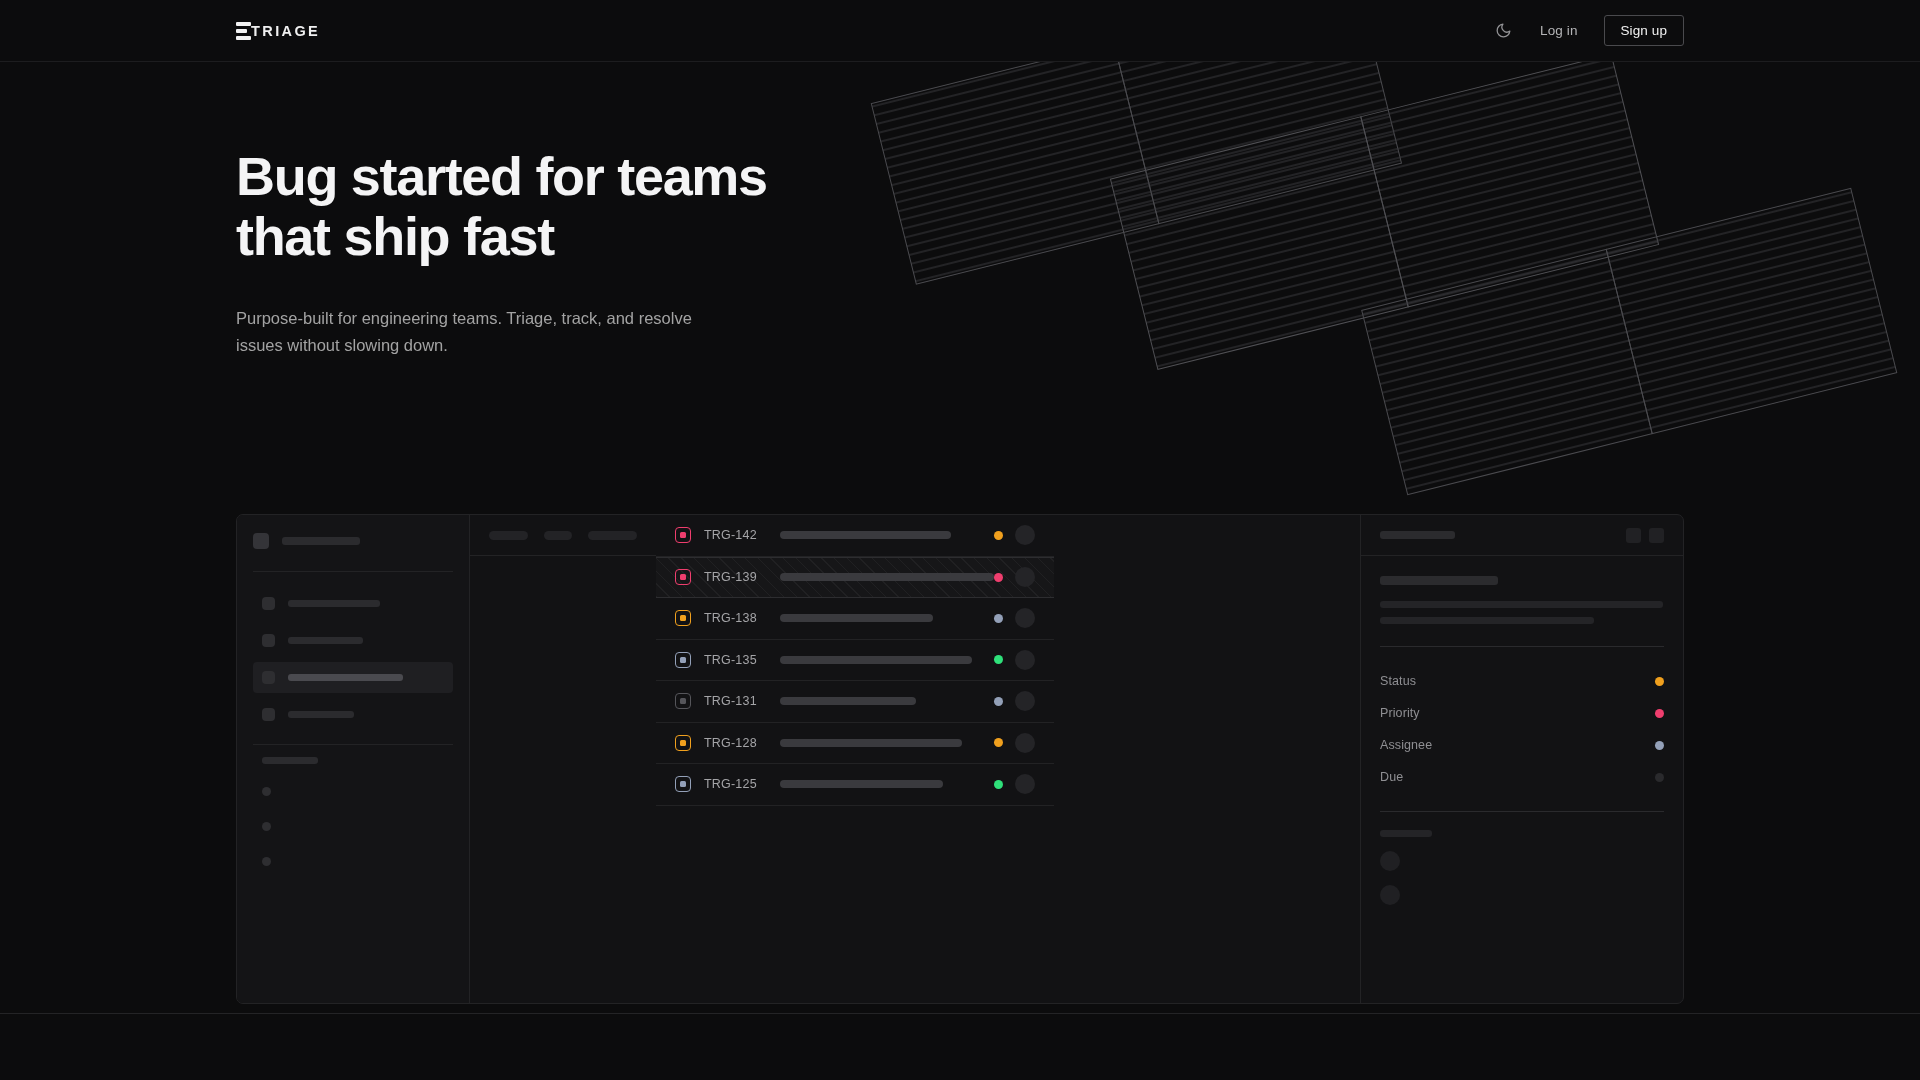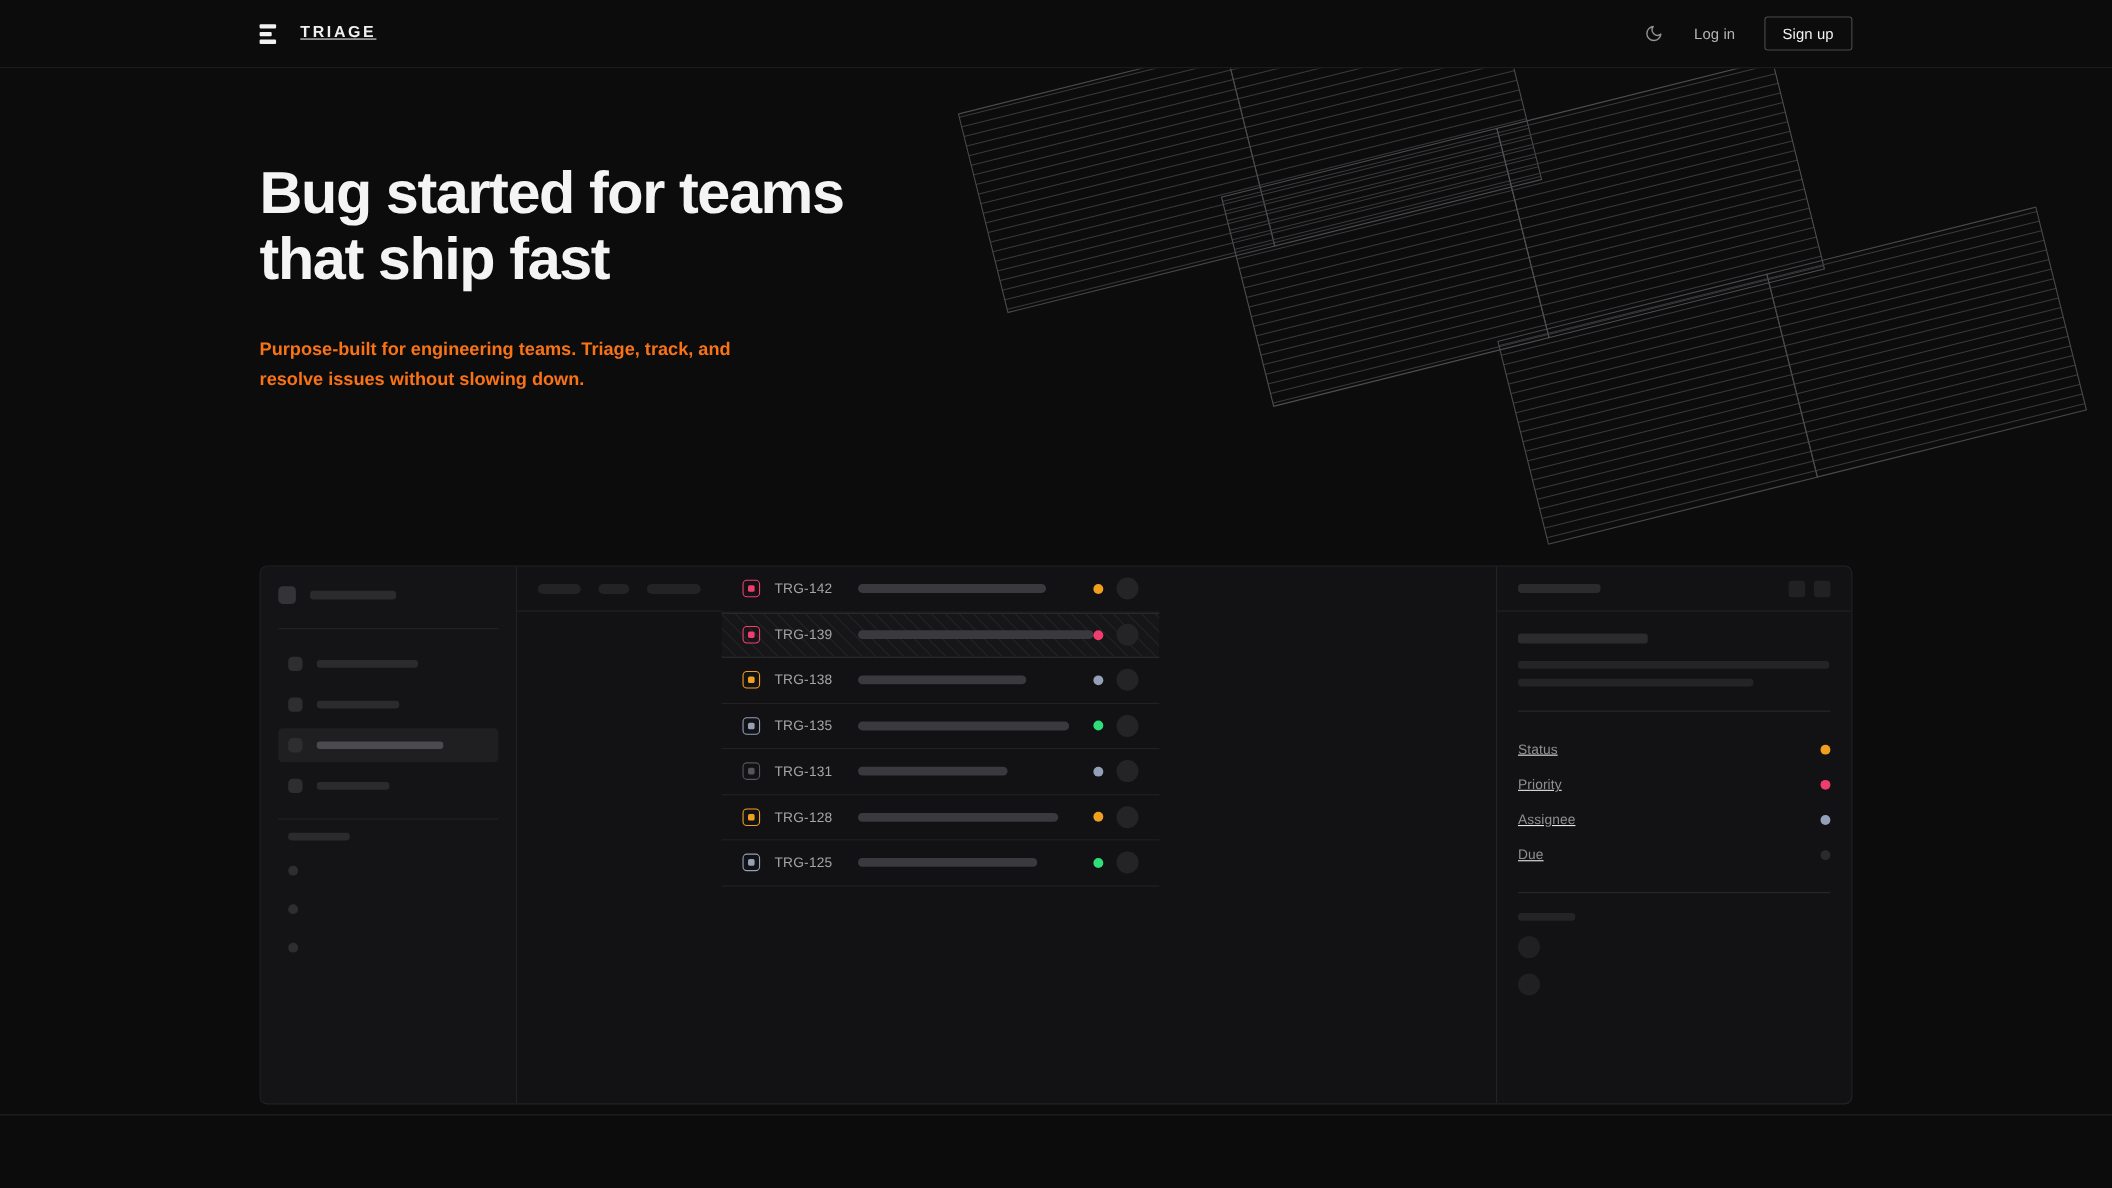--- a/index.html
+++ b/index.html
@@ -18,21 +18,21 @@
     height:62px;width:100%;
     background:#0c0c0d;
     border-bottom:1px solid #1d1d1f;
     display:flex;align-items:center;
   }
   .header-inner{
     width:100%;max-width:1920px;
     padding:0 236px 0 236px;
     display:flex;align-items:center;justify-content:space-between;
   }
-  .brand{display:flex;gap:22px;cursor:pointer;text-decoration:underline;}
+  .brand{display:flex;align-items:center;gap:0;cursor:pointer;}
   .brand-mark{
     width:15px;height:18px;
     display:flex;flex-direction:column;justify-content:space-between;
   }
   .brand-mark i{display:block;height:4px;background:#f2f2f2;border-radius:1px;}
   .brand-mark i:nth-child(1){width:15px;}
   .brand-mark i:nth-child(2){width:11px;}
   .brand-mark i:nth-child(3){width:15px;}
   .brand-name{
     font-size:14.5px;font-weight:700;letter-spacing:2.4px;color:#f0f0f0;
@@ -68,22 +68,22 @@
     position:relative;z-index:5;
     padding:84px 0 0 236px;
   }
   h1.hero-title{
     font-size:54px;line-height:1.12;font-weight:700;
     letter-spacing:-1.3px;color:#f4f4f5;
     max-width:640px;
   }
   .hero-sub{
     margin-top:38px;
-    font-size:16.5px;line-height:1.62;color:#f97316;
-    max-width:470px;font-weight:700;
+    font-size:16.5px;line-height:1.62;color:#a3a3a3;
+    max-width:470px;font-weight:400;
   }
   .cta{
     margin-top:50px;
     display:inline-flex;align-items:center;gap:16px;
     background:#e9e9e9;color:#121214;
     font-size:14.5px;font-weight:700;
     padding:15px 26px;border:none;border-radius:2px;
     cursor:pointer;font-family:inherit;letter-spacing:-.1px;
   }
   .cta svg{display:block;}
@@ -166,21 +166,21 @@
     font-family:"Liberation Sans","DejaVu Sans",sans-serif;
   }
   .row-title{height:8px;border-radius:4px;background:#3a3a3e;display:block;margin-left:14px;}
   .row-spacer{flex:1;}
   .row-dot{width:9px;height:9px;border-radius:50%;flex:none;}
   .row-av{width:20px;height:20px;border-radius:50%;background:#242427;flex:none;margin-left:12px;}
 
   
   .mock-detail{
     width:322px;flex:none;
-    display:flex;flex-direction:column;text-decoration:underline;
+    display:flex;flex-direction:column;
   }
   .detail-head{
     height:41px;flex:none;
     border-bottom:1px solid #232325;
     display:flex;align-items:center;justify-content:space-between;
     padding:0 19px;
   }
   .detail-btns{display:flex;gap:8px;}
   .detail-btn{width:15px;height:15px;border-radius:3px;background:#212124;cursor:pointer;}
   .detail-body{padding:20px 19px;}

